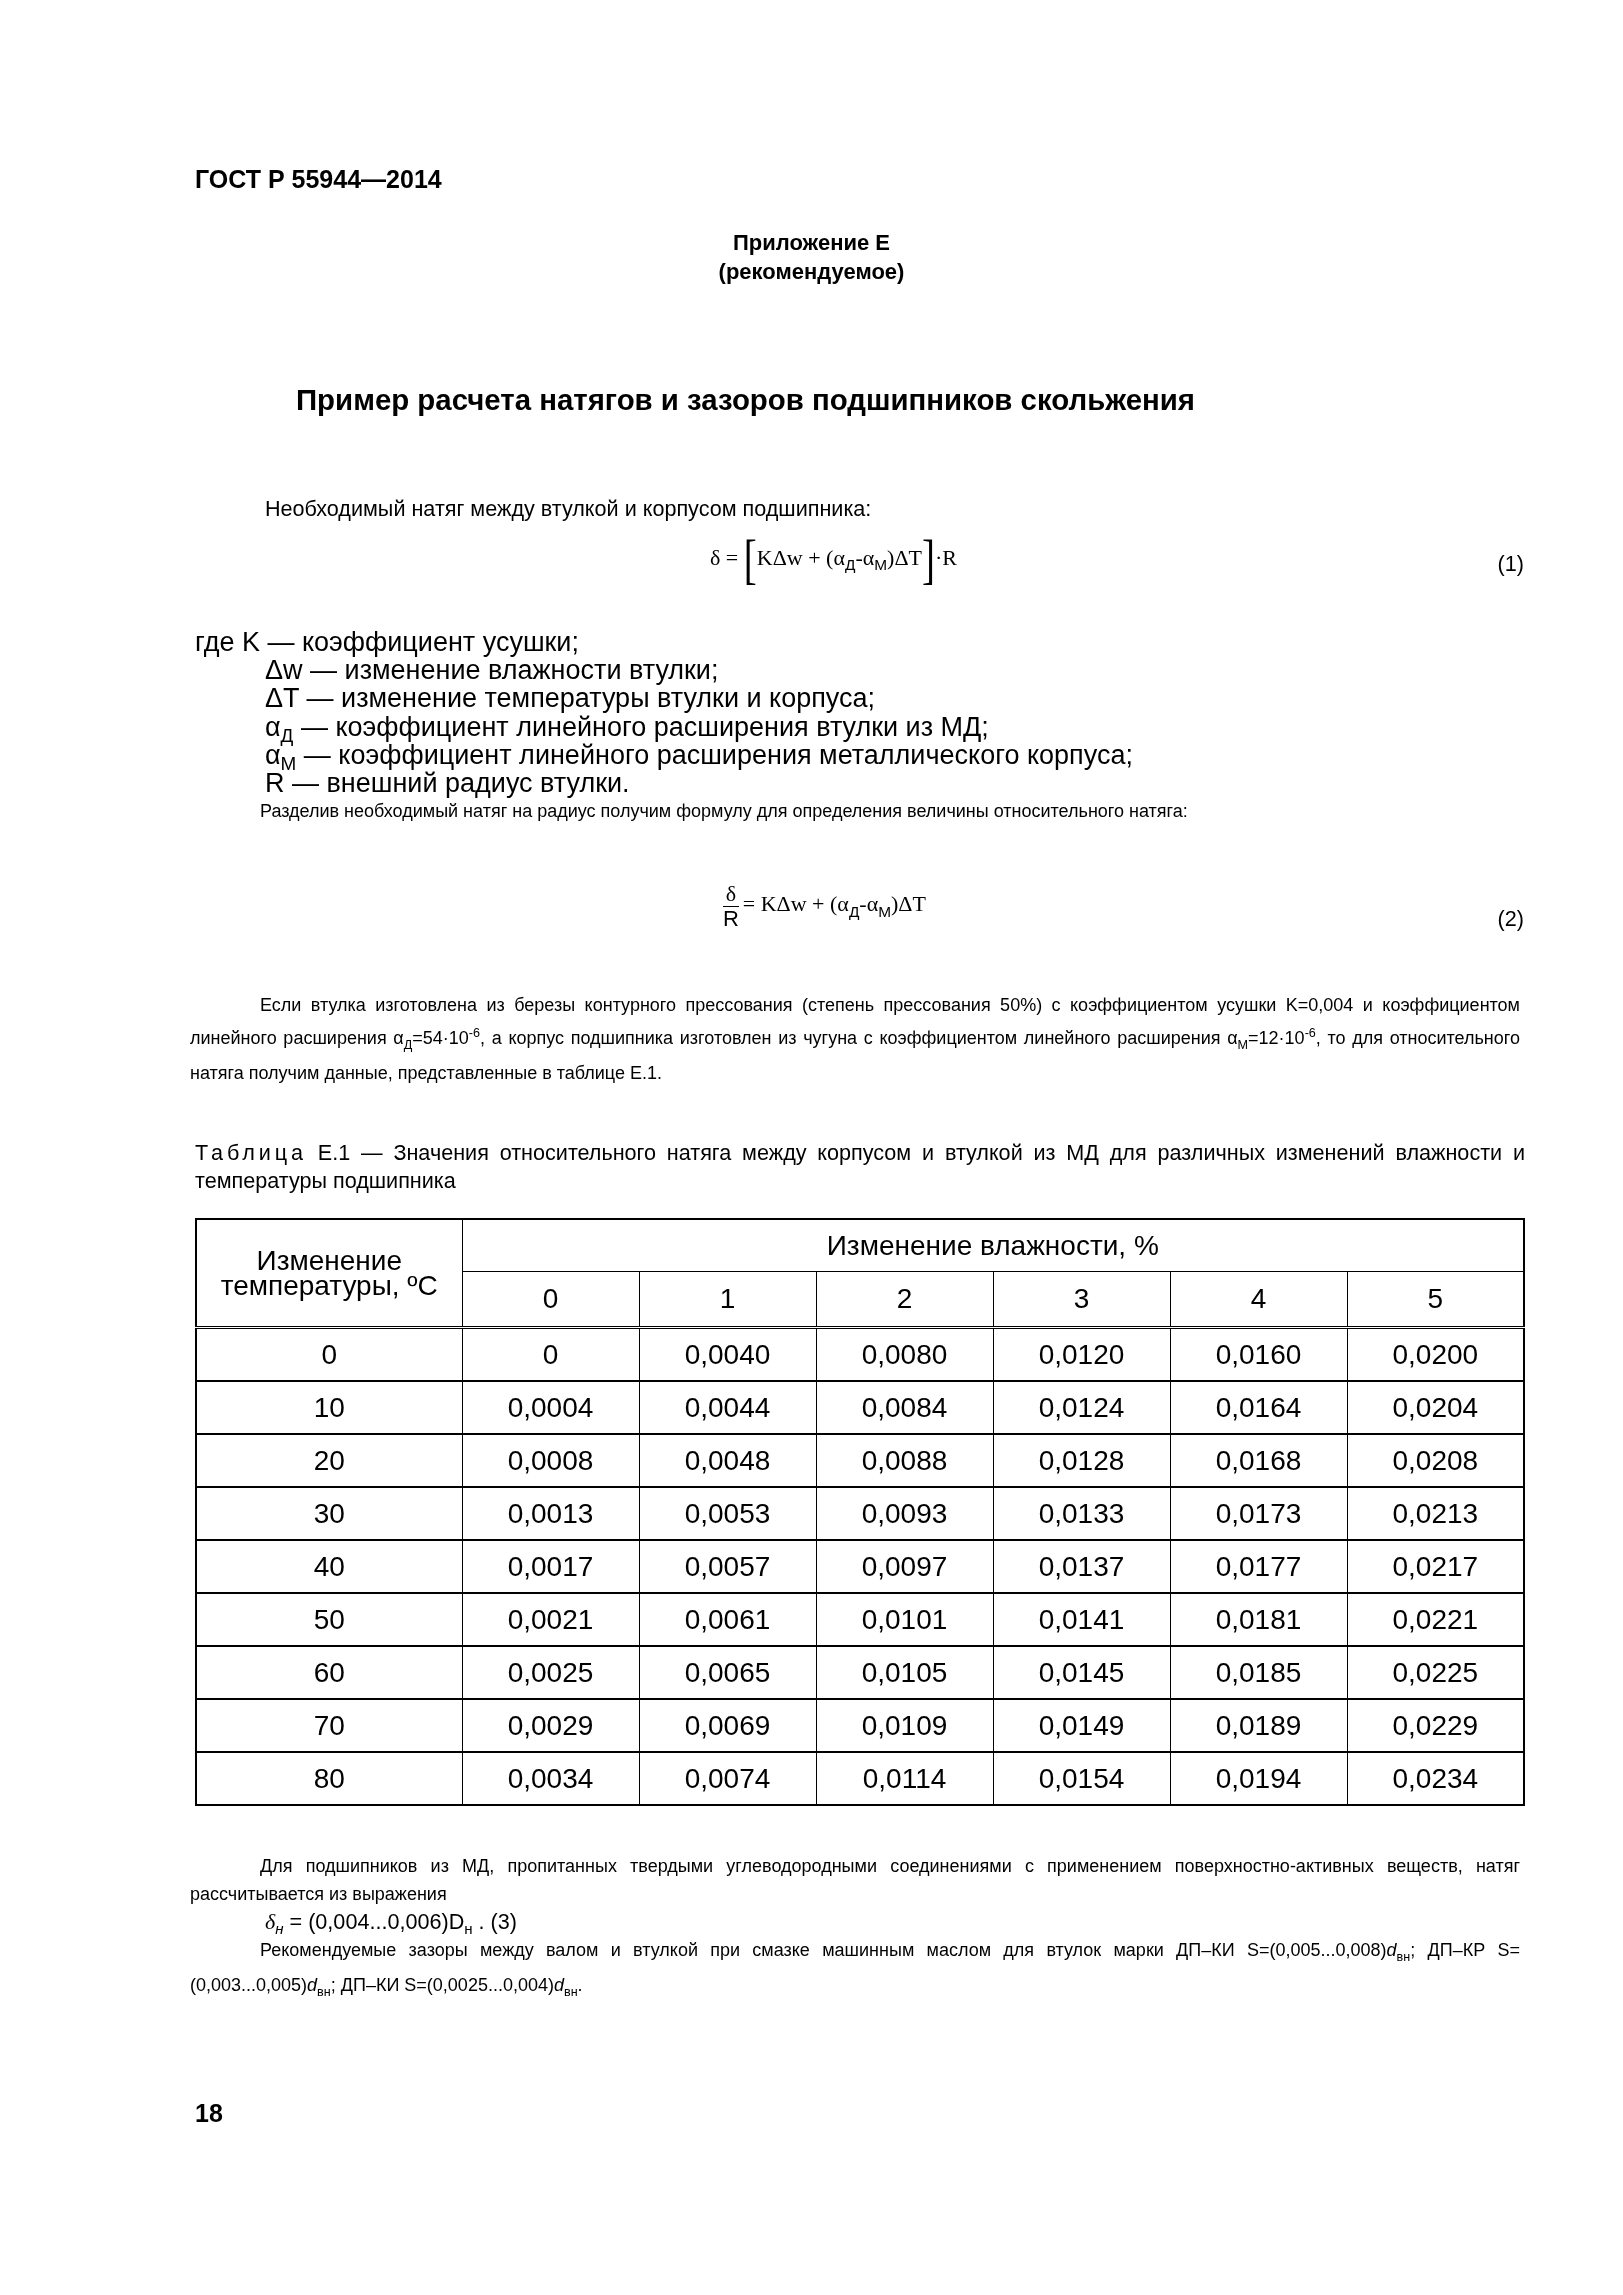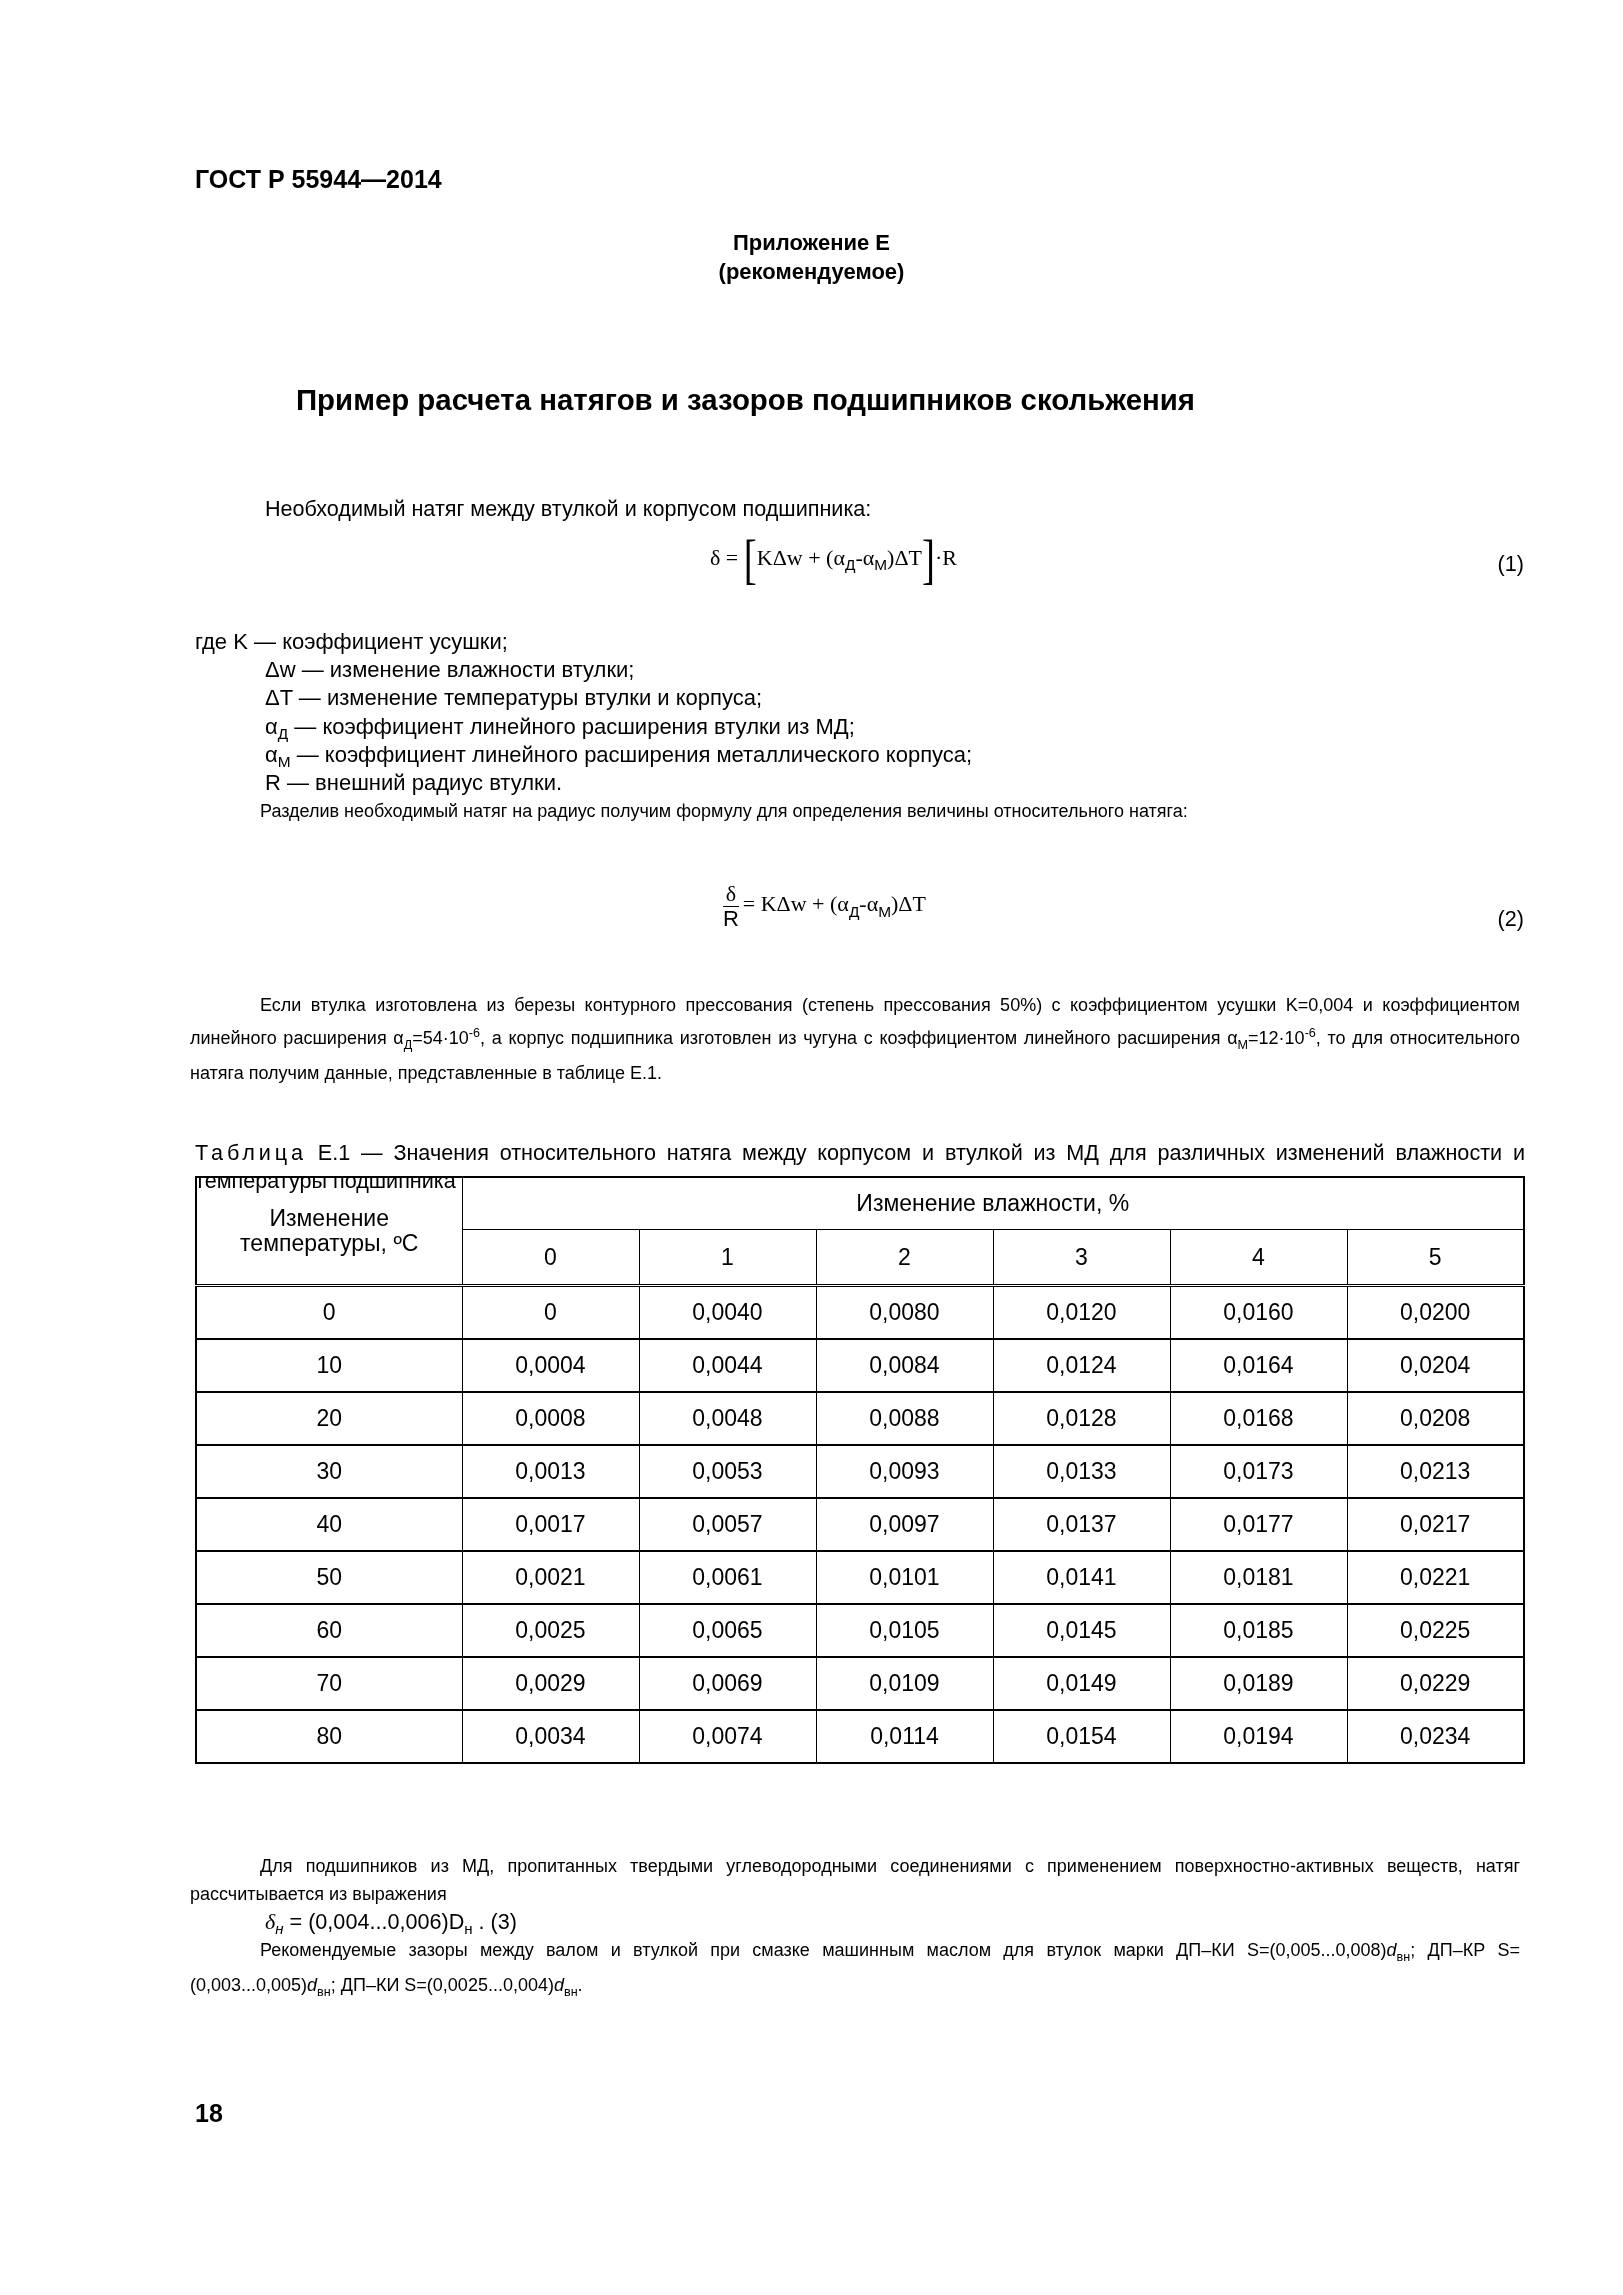--- a/index.html
+++ b/index.html
@@ -8,28 +8,28 @@
   .abs { position: absolute; }
   .doc-code { left: 195px; top: 165px; font-size: 25px; font-weight: bold; }
   .appendix { left: 0; width: 1623px; text-align: center; font-size: 22px; font-weight: bold; }
   .title { left: 0; width: 1491px; text-align: center; font-size: 29.4px; font-weight: bold; line-height: 37px; }
   .p { font-size: 21.6px; line-height: 28px; }
   .body-text { left: 190px; width: 1330px; font-size: 18px; line-height: 28px; text-align: justify; }
   .indent { text-indent: 70px; }
   .formula { font-size: 22px; font-family: "Liberation Serif", "DejaVu Serif", serif; }
   .formula .sans { font-family: "Liberation Sans", sans-serif; }
   .eqnum { left: 1485px; width: 39px; text-align: right; font-size: 21.6px; }
-  .def-line { left: 265px; font-size: 22px; line-height: 28px; white-space: nowrap; }
+  .def-line { left: 265px; font-size: 27px; line-height: 28px; white-space: nowrap; }
   sub, sup { font-size: 70%; }
   .bracket { display: inline-block; font-size: 39px; line-height: 26px; transform: scaleY(1.4); vertical-align: middle; font-family: "Liberation Serif", serif; }
   .frac { display: inline-block; vertical-align: middle; text-align: center; margin-right: 3.9px; }
   .frac span { display: block; line-height: 23.6px; font-size: 22px; }
   .frac .num { border-bottom: 1.3px solid #000; padding: 0 1.3px; }
-  table.data { position: absolute; left: 195px; top: 1176px; width: 1330px; border-collapse: collapse;
-               font-size: 23px; table-layout: fixed; }
+  table.data { position: absolute; left: 195px; top: 1218px; width: 1330px; border-collapse: collapse;
+               font-size: 28px; table-layout: fixed; }
   table.data td { border: 1.3px solid #000; text-align: center; vertical-align: middle; height: 51px; padding: 0; }
   table.data tr.head1 td { height: 51px; }
   table.data tr.head2 td { height: 54px; border-bottom: 3.9px double #000; }
   table.data td.rowhead-cell { border-bottom: 3.9px double #000; line-height: 25px; }
   table.data { border: 2px solid #000; }
   table.data tbody.body tr td { border-top: 2px solid #000; }
   .caption { left: 195px; width: 1330px; font-size: 21.6px; line-height: 28px; text-align: justify; }
   .spaced { letter-spacing: 3.9px; }
   .page-num { left: 195px; top: 2099px; font-size: 25px; font-weight: bold; text-align: right; }
   .it { font-style: italic; }

